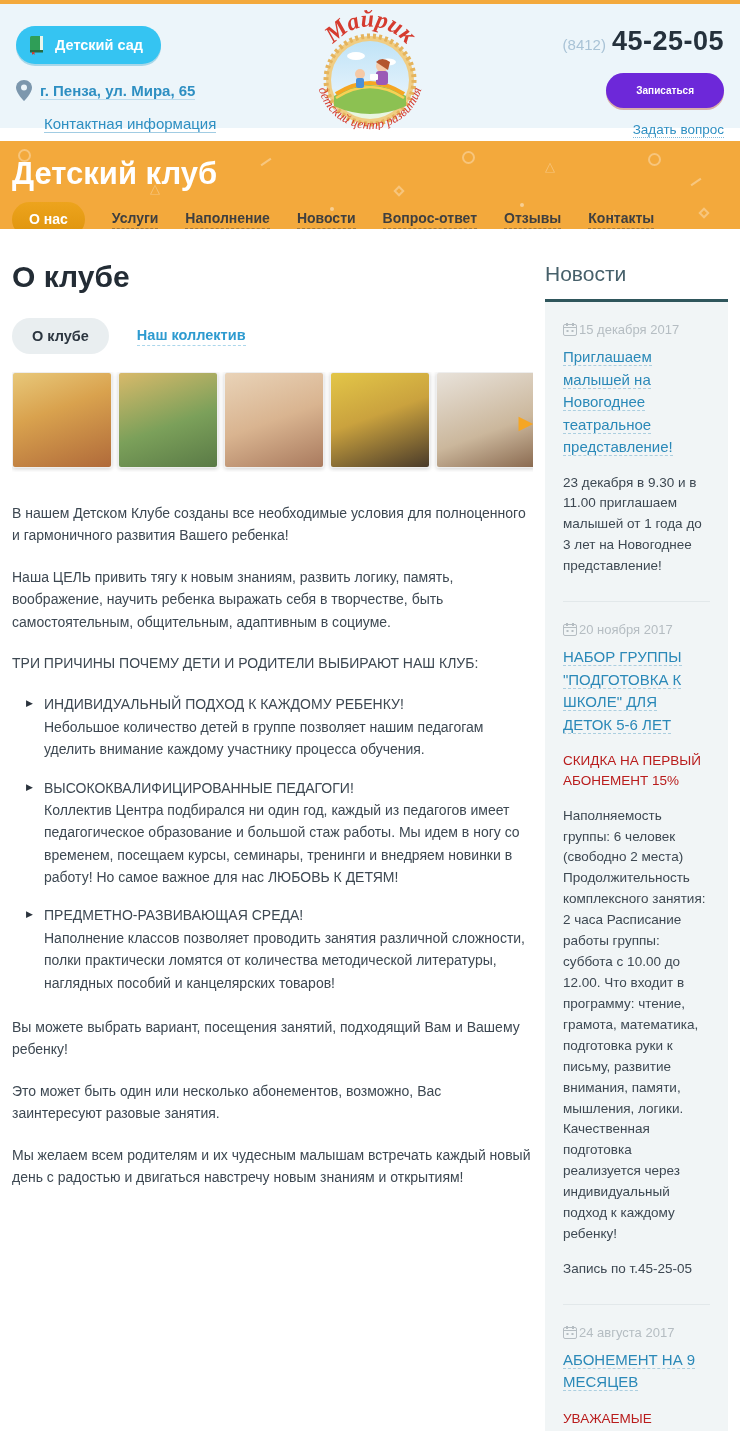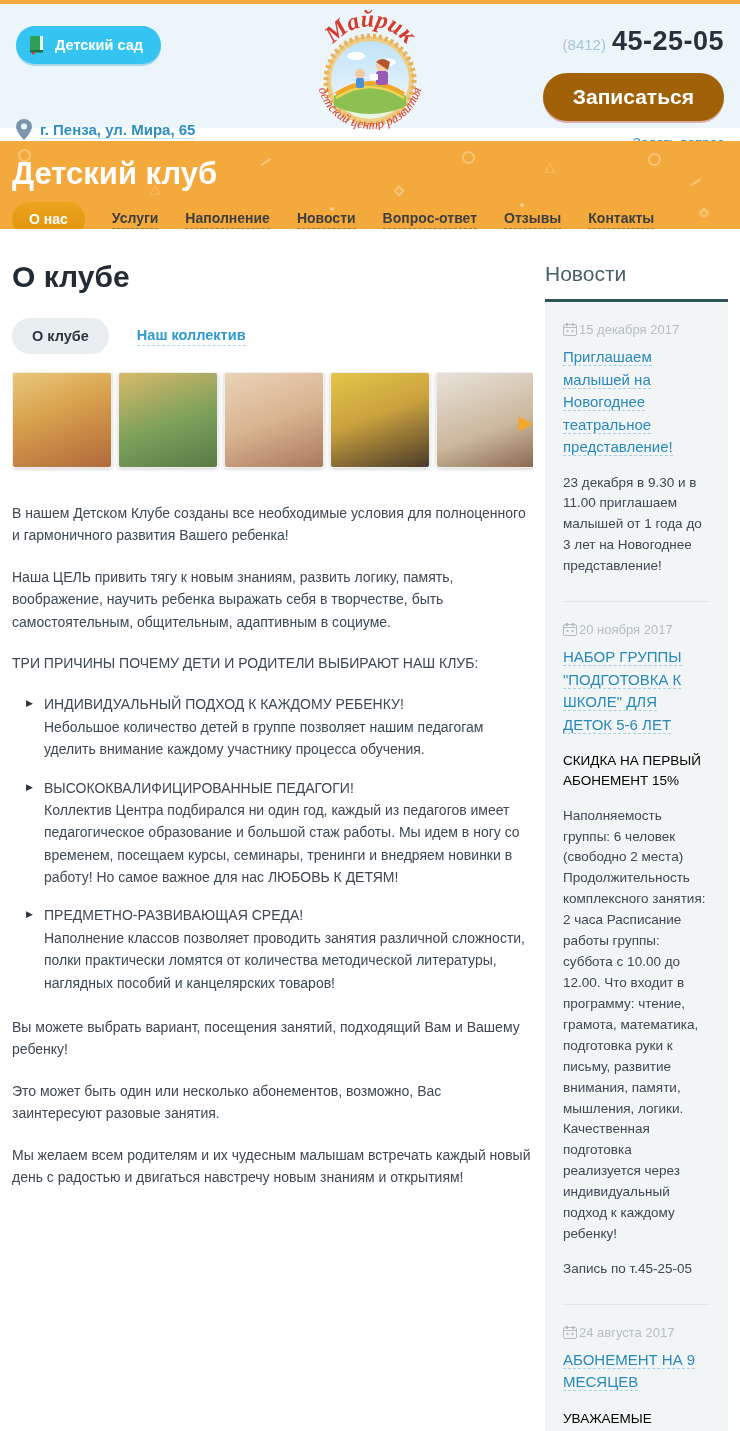--- a/index.html
+++ b/index.html
@@ -15,40 +15,40 @@
   
   .top-strip { height:4px; background:#f3a93c; }
 
   
   .site-header {
     background:#ecf5fa;
     display:flex; justify-content:space-between;
     padding:22px 16px 18px 16px; height:124px;
     position:relative;
   }
-  .h-left { display:flex; flex-direction:column; align-items:flex-start;gap:39px; }
+  .h-left { display:flex; flex-direction:column; align-items:flex-start; }
   .btn-cyan {
     display:inline-flex; align-items:center; gap:9px;
     background:#35c4f2; color:#fff; font-weight:bold; font-size:14.5px;
     padding:9px 18px 9px 12px; border-radius:20px;
     box-shadow:0 2px 0 rgba(41,160,200,.35);
   }
   .addr-row { display:flex; align-items:center; gap:8px; margin-top:16px; }
   .addr { color:#2e8fc2; font-size:15px; font-weight:600; border-bottom:1px solid rgba(46,143,194,.25); }
   .contact-link { color:#2e8fc2; font-size:15px; margin-top:14px; margin-left:28px; border-bottom:1px solid rgba(46,143,194,.45); }
 
   .h-logo { position:absolute; left:50%; top:6px; transform:translateX(-50%); width:132px; height:120px; }
 
   .h-right { display:flex; flex-direction:column; align-items:flex-end; }
   .phone { display:flex; align-items:baseline; gap:6px; }
   .phone .code { color:#a9c3d6; font-size:15px; }
   .phone .num  { color:#25313c; font-size:27px; font-weight:bold; letter-spacing:.5px; }
   .btn-red {
     margin-top:16px;
-    background:#a16207; color:#fff; font-weight:bold; font-size:21px;
+    background:#6d28d9; color:#fff; font-weight:bold; font-size:10px;
     padding:12px 30px; border-radius:24px;
     box-shadow:0 2px 0 rgba(180,40,20,.35);
   }
   .ask-link { margin-top:14px; color:#2e8fc2; font-size:13.5px; border-bottom:1px dotted rgba(46,143,194,.6); }
 
   
   .hero-gap { height:13px; background:#fff; }
   .hero { background:#f3a93c; position:relative; padding:15px 0 0 0; height:88px; overflow:hidden; }
   .hero-title { color:#fff; font-size:31px; font-weight:bold; margin-left:12px; position:relative; z-index:2; }
   .hero-nav { display:flex; align-items:center; gap:27px; margin:10px 0 0 12px; position:relative; z-index:2; }
@@ -98,21 +98,21 @@
 
   
   .side-title { font-size:21px; color:#46606a; margin-top:33px; font-weight:400; }
   .side-rule { height:3px; background:#2f565c; margin-top:13px; }
   .news-panel { background:#f1f5f6; padding:20px 18px 30px; }
   .news-item + .news-item { border-top:1px solid #e2e8ea; padding-top:20px; margin-top:24px; }
   .news-date { display:flex; align-items:center; gap:2px; color:#b5bdc2; font-size:13px; }
   .news-title { display:inline-block; margin-top:9px; color:#2b89b8; font-size:15px; line-height:1.5;
     border-bottom:0; }
   .news-title span { border-bottom:1px dashed rgba(43,137,184,.35); }
-  .news-sub { margin-top:15px; font-size:13.5px; line-height:1.5; color:#000000; }
+  .news-sub { margin-top:15px; font-size:13.5px; line-height:1.5; color:#b91c1c; }
   .news-p { margin-top:14px; font-size:13.5px; line-height:1.55; color:#3d4852; }
   .cal-icon { width:14px; height:13px; display:inline-block; }
 
   
   .footer-gap { flex:1; }
 </style>
 </head>
 <body>
 
 <div class="top-strip"></div>

